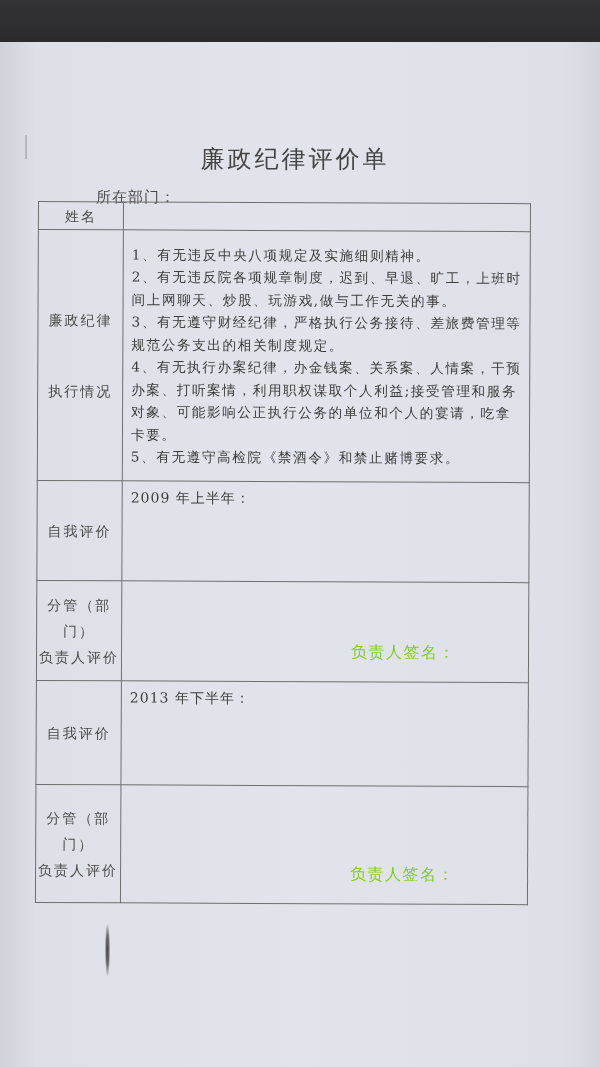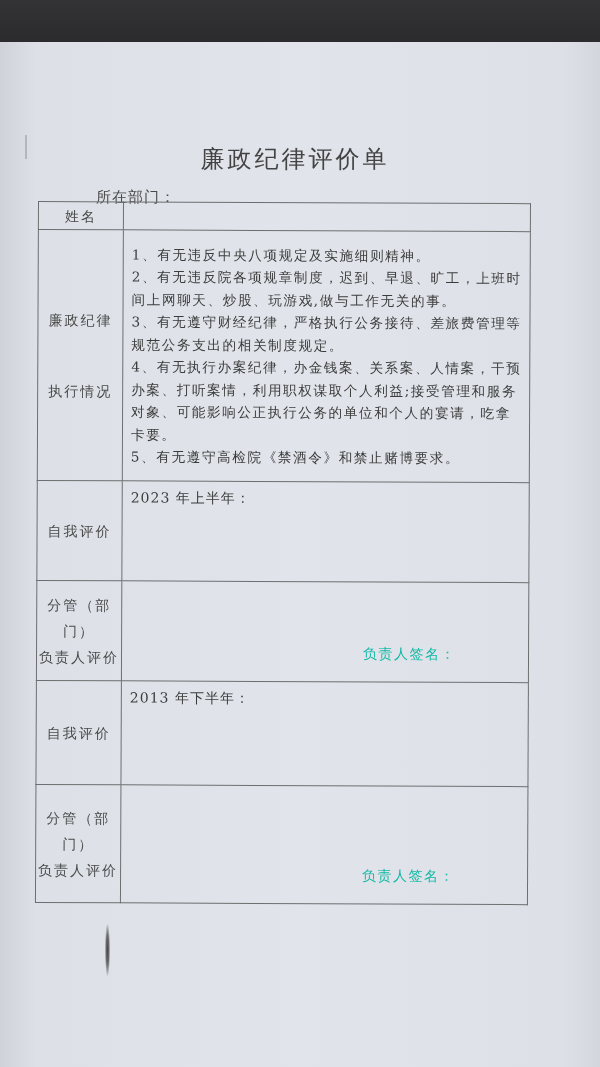--- a/index.html
+++ b/index.html
@@ -49,21 +49,21 @@
   td.label {
     width: 84px; text-align: center; font-size: 14px; line-height: 26px;
     letter-spacing: 2px; color: #4a4a4a;
   }
   td.content {
     font-size: 13.6px; line-height: 22.5px; color: #3c3c3c;
     padding: 0 6px 0 8px !important; letter-spacing: 1.6px;
   }
   .item { display: block; }
   .cell-date { position: absolute; top: 8px; left: 8px; font-size: 14px; color: #3c3c3c; letter-spacing: 1px; }
-  .cell-sign { position: absolute; right: 72px; bottom: 18px; font-size: 14px; color: #14b8a6; letter-spacing: 1.5px; }
+  .cell-sign { position: absolute; right: 72px; bottom: 18px; font-size: 16px; color: #84cc16; letter-spacing: 1.5px; }
   .rel { position: relative; }
   .mark {
     position: absolute; left: 105px; top: 924px; width: 5px; height: 52px;
     background: radial-gradient(ellipse at center, #4a4a4a 0%, #6a6a6a 40%, rgba(120,120,120,0) 75%);
     border-radius: 3px;
   }
   .speck { position: absolute; left: 25px; top: 135px; width: 2px; height: 24px; background: rgba(110,110,110,0.35); }
 </style>
 </head>
 <body>
@@ -93,21 +93,21 @@
       <span class="item">1、有无违反中央八项规定及实施细则精神。</span>
       <span class="item">2、有无违反院各项规章制度，迟到、早退、旷工，上班时间上网聊天、炒股、玩游戏,做与工作无关的事。</span>
       <span class="item">3、有无遵守财经纪律，严格执行公务接待、差旅费管理等规范公务支出的相关制度规定。</span>
       <span class="item">4、有无执行办案纪律，办金钱案、关系案、人情案，干预办案、打听案情，利用职权谋取个人利益;接受管理和服务对象、可能影响公正执行公务的单位和个人的宴请，吃拿卡要。</span>
       <span class="item">5、有无遵守高检院《禁酒令》和禁止赌博要求。</span>
     </td>
   </tr>
   <tr style="height:100px;">
     <td class="label">自我评价</td>
     <td class="rel">
-      <span class="cell-date">2023 年上半年：</span>
+      <span class="cell-date">2009 年上半年：</span>
     </td>
   </tr>
   <tr style="height:100px;">
     <td class="label">
       <span style="display:block;">分管（部门）</span>
       <span style="display:block;">负责人评价</span>
     </td>
     <td class="rel">
       <span class="cell-sign">负责人签名：</span>
     </td>

